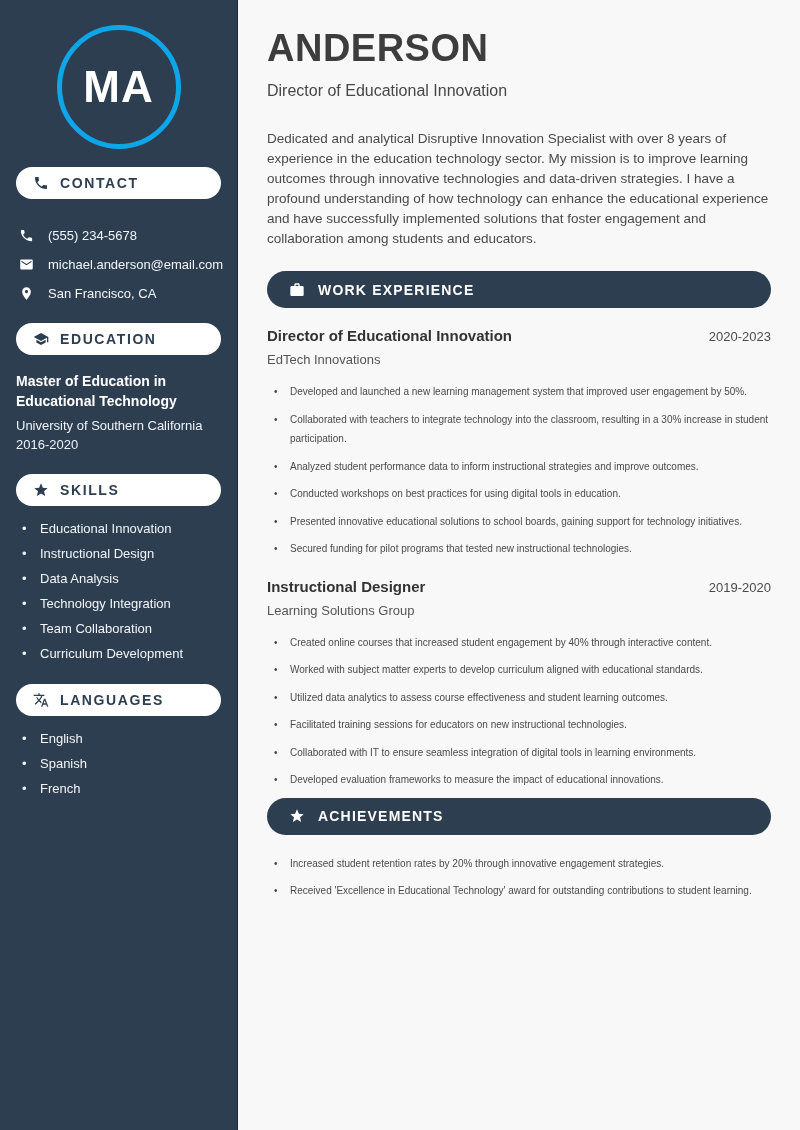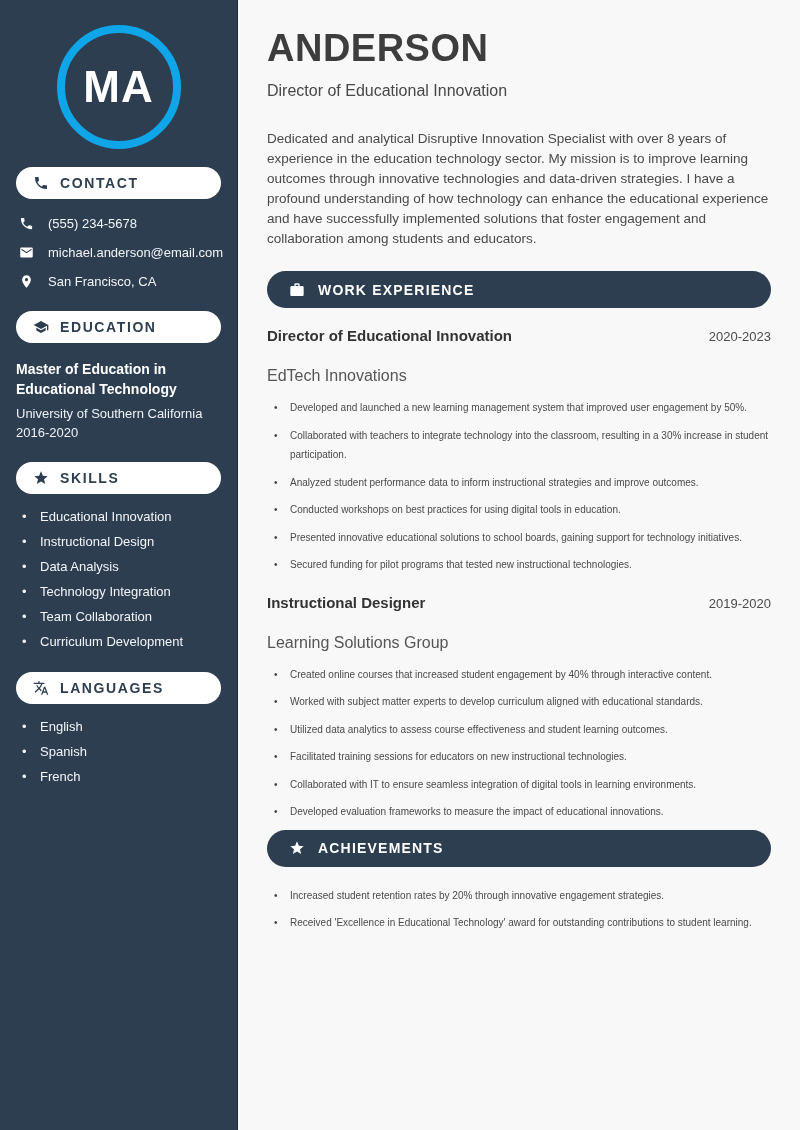--- a/index.html
+++ b/index.html
@@ -16,42 +16,42 @@
   .sidebar {
     width:238px; flex-shrink:0;
     background:#2d3e50;
     border-right:1px solid #1e2a37;
     color:#f2f5f8;
     padding:0 16px;
   }
   .avatar {
     width:124px; height:124px;
     margin:25px auto 0 auto;
-    border:8px solid #0ea5e9;
+    border:5px solid #0ea5e9;
     border-radius:50%;
     display:flex; align-items:center; justify-content:center;
   }
   .avatar span {
     font-size:44px; font-weight:600; color:#ffffff; letter-spacing:1px;
   }
   .side-pill {
     margin-top:18px;
     height:32px;
     background:#ffffff;
     border-radius:999px;
     display:flex; align-items:center; gap:11px;
     padding:0 17px;
     color:#2d3e50;
   }
   .side-pill .pill-label {
     font-size:14px; font-weight:bold; letter-spacing:1.6px;
   }
   .side-pill svg { width:16px; height:16px; fill:#2d3e50; flex-shrink:0; }
 
-  .contact-list { margin-top:14px;text-align:center; }
+  .contact-list { margin-top:26px;text-align:center; }
   .contact-row {
     display:flex; align-items:center; gap:14px;
     margin-bottom:9px; min-height:20px;
     font-size:13px; color:#f2f5f8;
   }
   .contact-row svg { width:15px; height:15px; fill:#ffffff; flex-shrink:0; margin-left:3px; }
 
   .edu-block { margin-top:16px; }
   .edu-degree { font-size:14px; font-weight:bold; line-height:20px; color:#ffffff; }
   .edu-school { margin-top:5px; font-size:13px; line-height:19px; color:#eef2f6; }
@@ -91,21 +91,21 @@
     color:#ffffff;
   }
   .dark-pill .pill-label { font-size:14px; font-weight:bold; letter-spacing:1.2px; }
   .dark-pill svg { width:16px; height:16px; fill:#ffffff; flex-shrink:0; }
   .dark-pill.tight { margin-top:8px; }
 
   .job { margin-top:19px; }
   .job-head { display:flex; justify-content:space-between; align-items:baseline; }
   .job-title { font-size:15px; font-weight:bold; color:#333333; line-height:18px; }
   .job-dates { font-size:13px; color:#4b4b4b; white-space:nowrap; }
-  .job-company { margin-top:21px; font-size:16px; color:#555555; line-height:19px; }
+  .job-company { margin-top:5px; font-size:13px; color:#555555; line-height:19px; }
 
   .main-list { list-style:none; margin-top:13px; }
   .main-list li {
     position:relative;
     padding-left:23px;
     font-size:10px; line-height:19.5px;
     margin-bottom:8px;
     color:#4a4a4a;
   }
   .main-list li::before {

